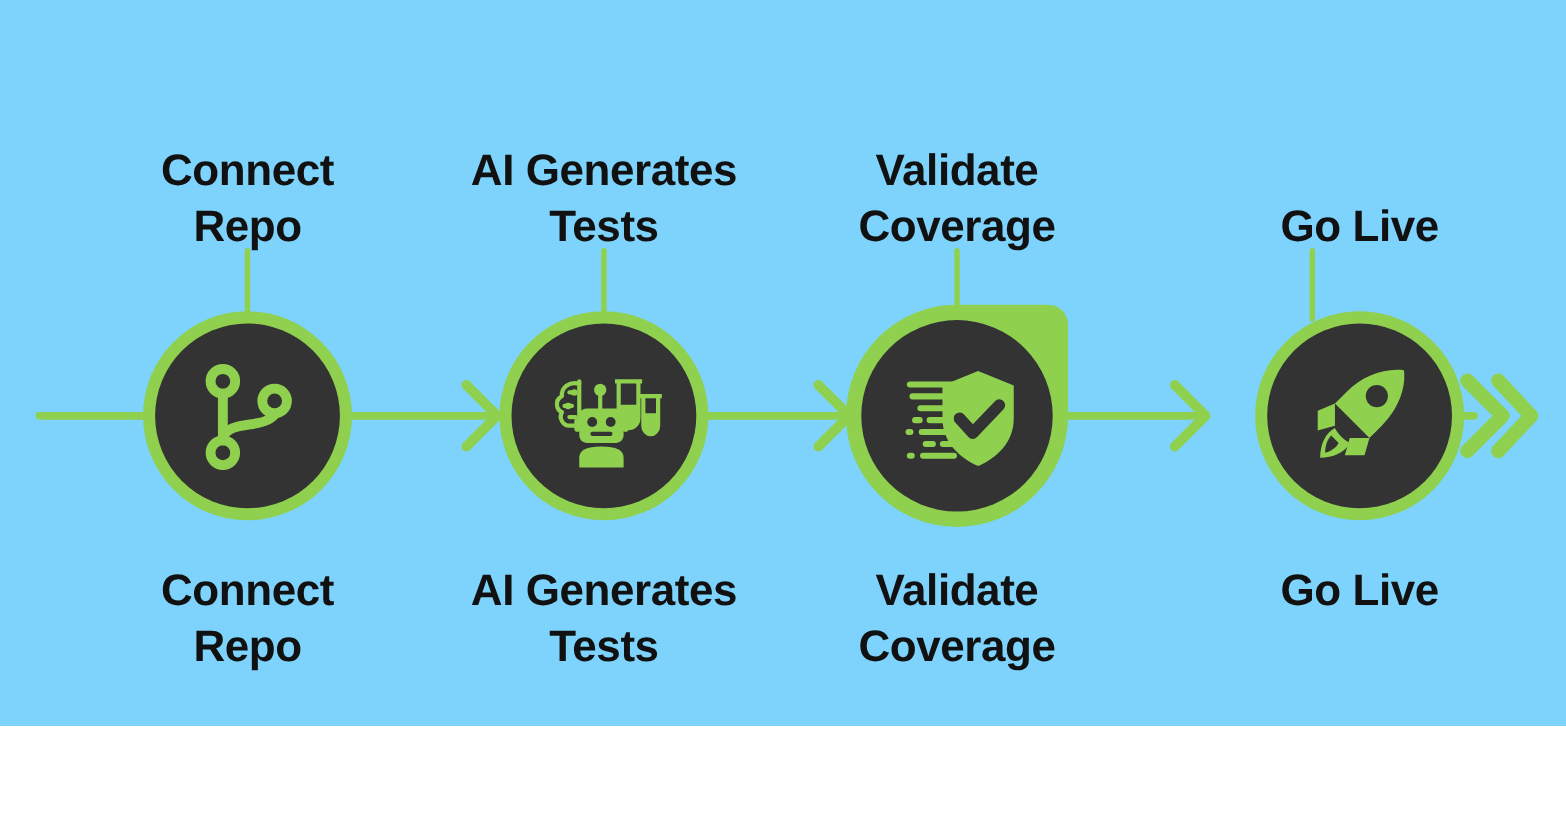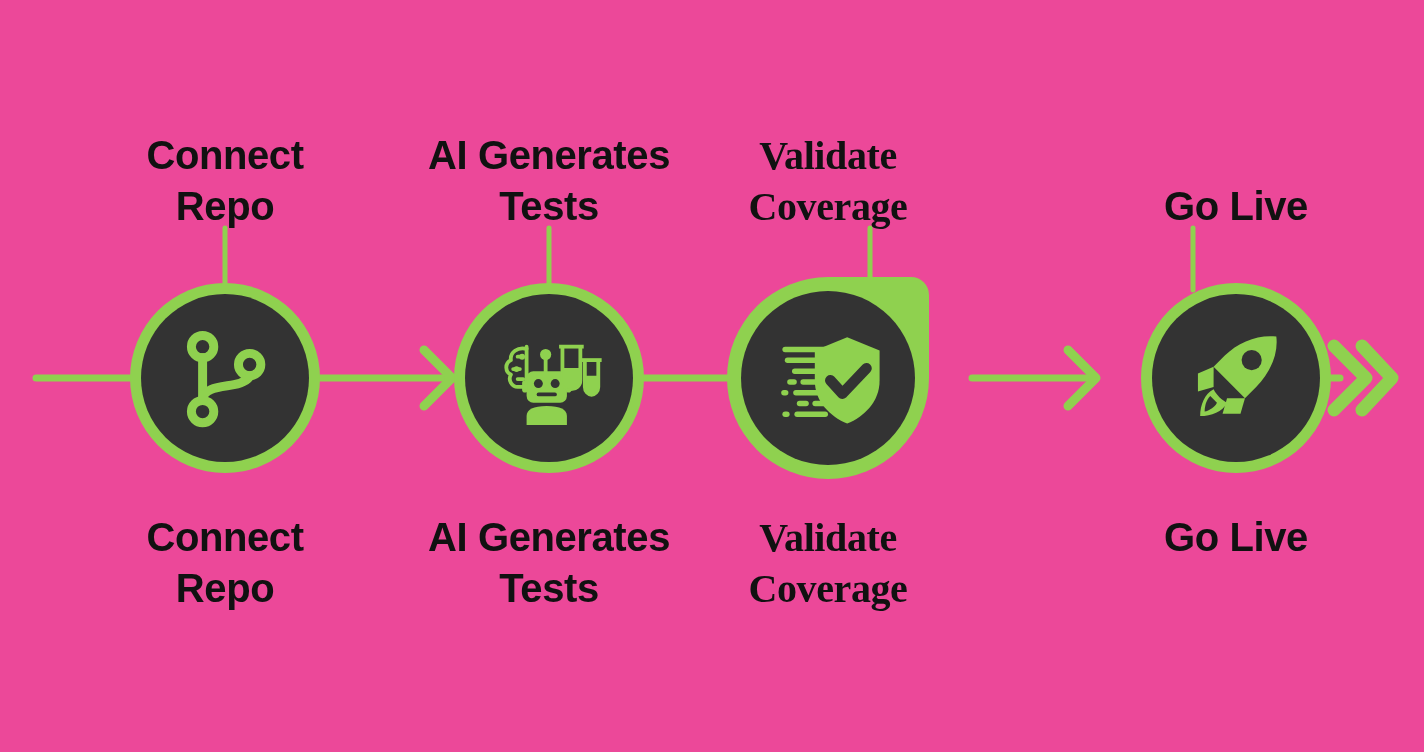--- a/index.html
+++ b/index.html
@@ -9,22 +9,22 @@
     background: #ffffff;
   }
   body {
     font-family: "Liberation Sans", sans-serif;
     -webkit-font-smoothing: antialiased;
   }
 
   #stage {
     position: relative;
     width: 1424px;
-    height: 752px;
-    background: #ec4899;
+    height: 660px;
+    background: #7dd3fc;
     overflow: hidden;
   }
 
   
   .rail {
     position: absolute;
     left: 0;
     top: 0;
     width: 1424px;
     height: 752px;
@@ -224,21 +224,21 @@
             </g>
             <path d="M82 48 L94 48 L94 58 C94 62, 91 65, 88 65 C85 65, 82 62, 82 58 Z" fill="#8FD14F"></path>
           </svg>
         </div>
       </div>
 
       <div class="label label-bottom">AI Generates
 Tests</div>
     </div>
 
-    <div class="step" style="left:828px;font-family:Liberation Serif, serif;">
+    <div class="step" style="left:870px;">
       <div class="label label-top">Validate
 Coverage</div>
 
       <div class="node badge">
         <div class="node-ring"></div>
         <div class="node-core"></div>
         <div class="node-icon">
           <svg class="icon-svg" viewBox="0 0 100 100">
 
             <g fill="#8FD14F">

